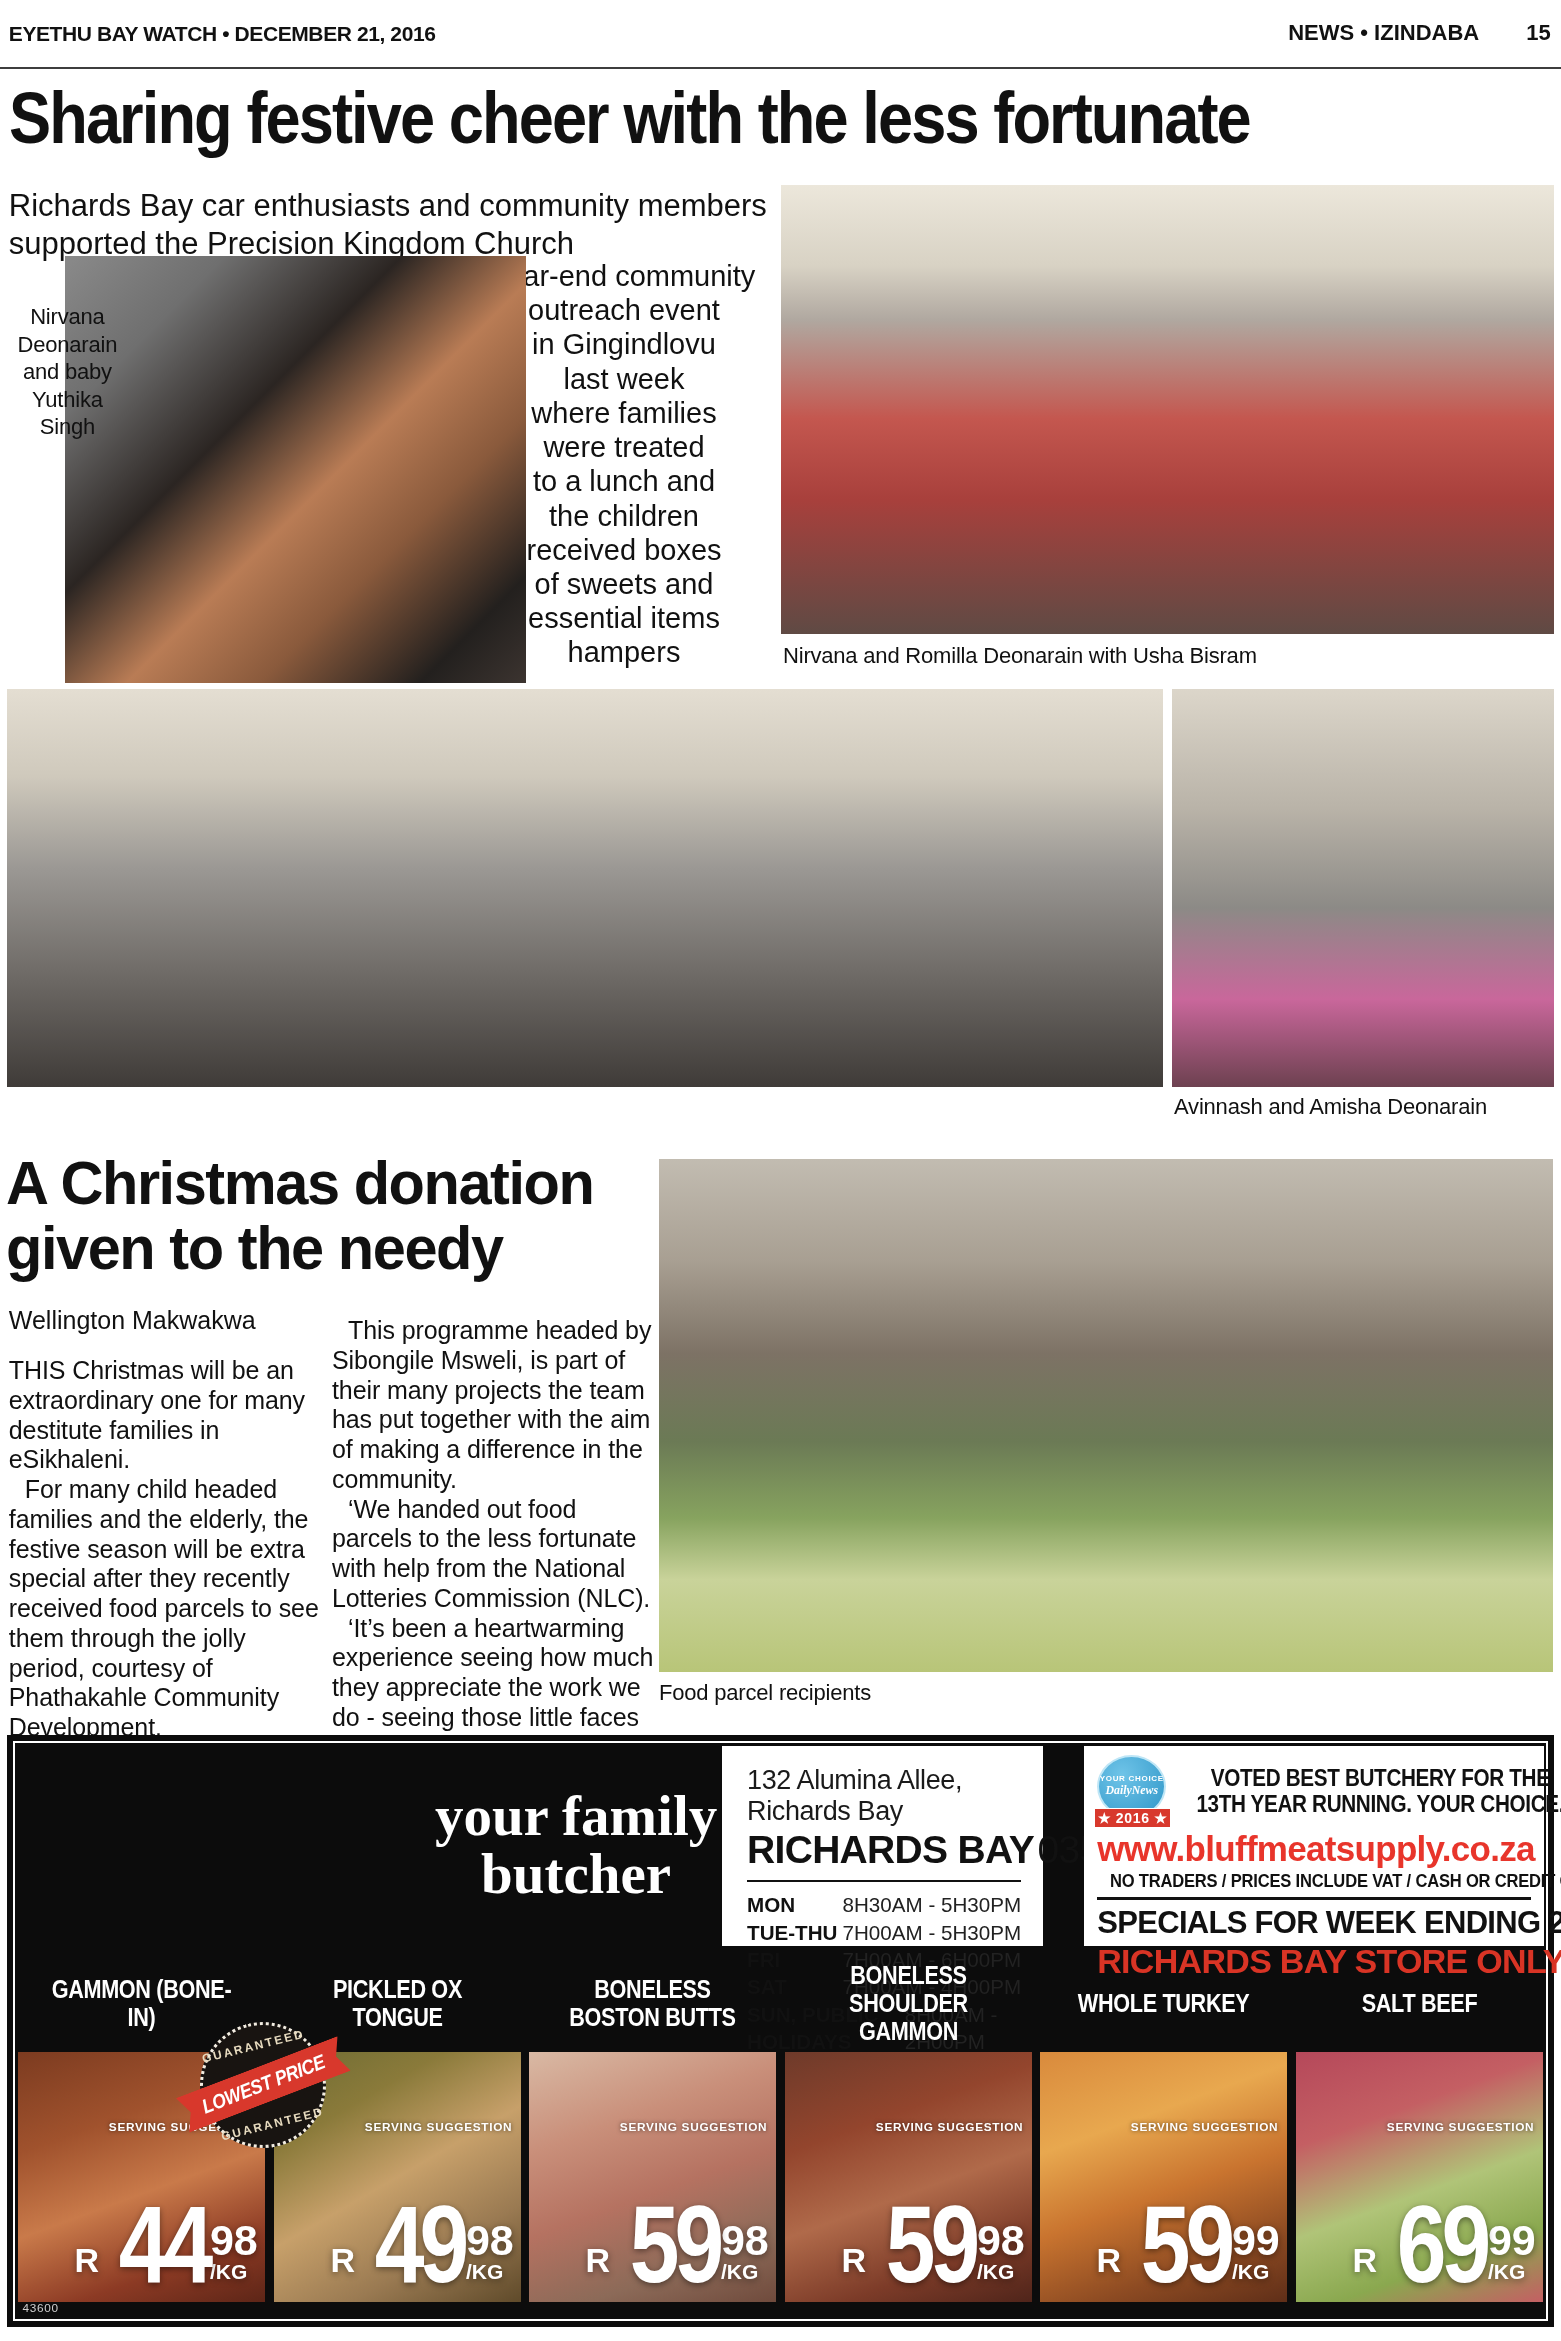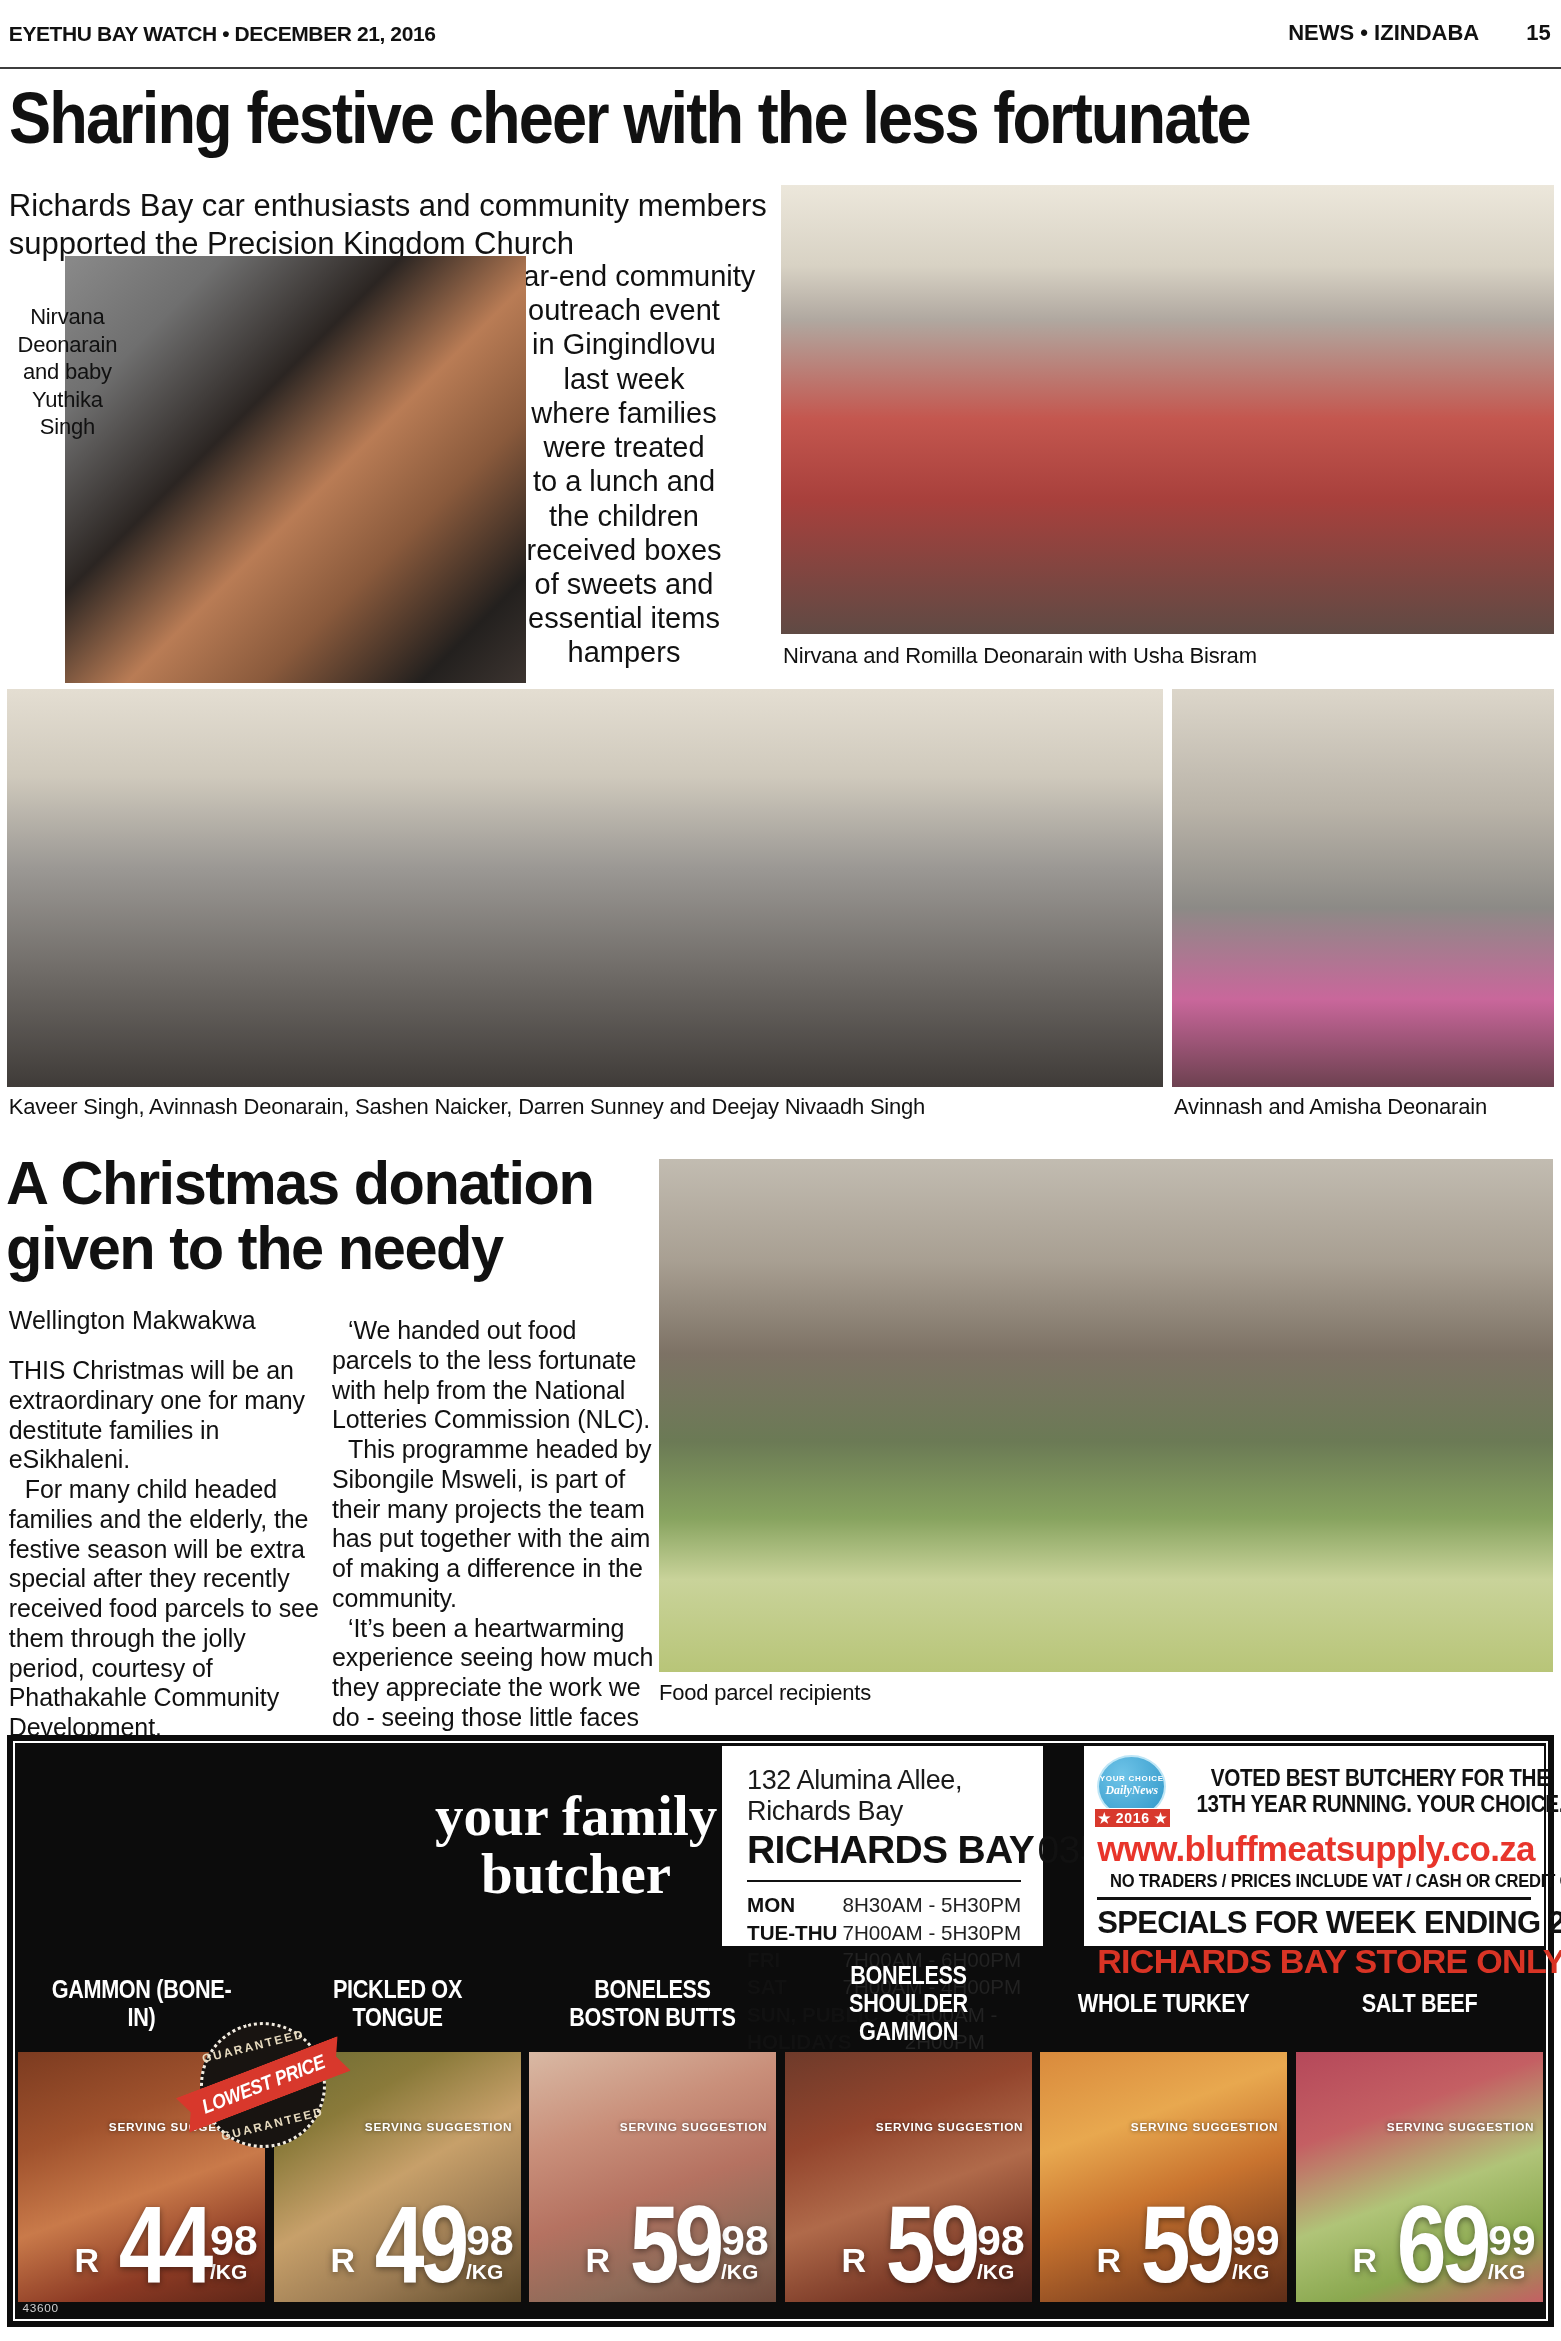--- a/index.html
+++ b/index.html
@@ -180,37 +180,36 @@
 Deonarain
 and baby
 Yuthika
 Singh</div>
 
   <div class="photo photo-three-women"></div>
   <div class="cap cap-top-right">Nirvana and Romilla Deonarain with Usha Bisram</div>
 
   <div class="photo photo-group"></div>
   <div class="photo photo-couple"></div>
-  <div class="cap cap-group">Kaveer Singh, Avinnash Deonarain, Sashen Naicker, Darren Sunney and Deejay Nivaadh Singh</div>
   <div class="cap cap-couple">Avinnash and Amisha Deonarain</div>
 
   <div class="headline2">
     <div>A Christmas donation</div>
     <div>given to the needy</div>
   </div>
   <div class="byline">Wellington Makwakwa</div>
 
   <div class="bodycol col1">
     <p>THIS Christmas will be an extraordinary one for many destitute families in eSikhaleni.</p>
     <p class="ind">For many child headed families and the elderly, the festive season will be extra special after they recently received food parcels to see them through the jolly period, courtesy of Phathakahle Community Development.</p>
     <p class="ind">These families will now celebrate Christmas without worrying about where they will get their next meal.</p>
   </div>
   <div class="bodycol col2">
+    <p class="ind">This programme headed by Sibongile Msweli, is part of their many projects the team has put together with the aim of making a difference in the community.</p>
     <p class="ind">‘We handed out food parcels to the less fortunate with help from the National Lotteries Commission (NLC).</p>
-    <p class="ind">This programme headed by Sibongile Msweli, is part of their many projects the team has put together with the aim of making a difference in the community.</p>
     <p class="ind">‘It’s been a heartwarming experience seeing how much they appreciate the work we do - seeing those little faces blossom with smiles and appreciation was the best gift for us,’ said Sibongile Msweli.</p>
   </div>
 
   <div class="photo photo-parcels"></div>
   <div class="cap cap-parcels">Food parcel recipients</div>
 
   <div class="ad">
     <div class="ad-inner">
       <div class="ad-content">
 

